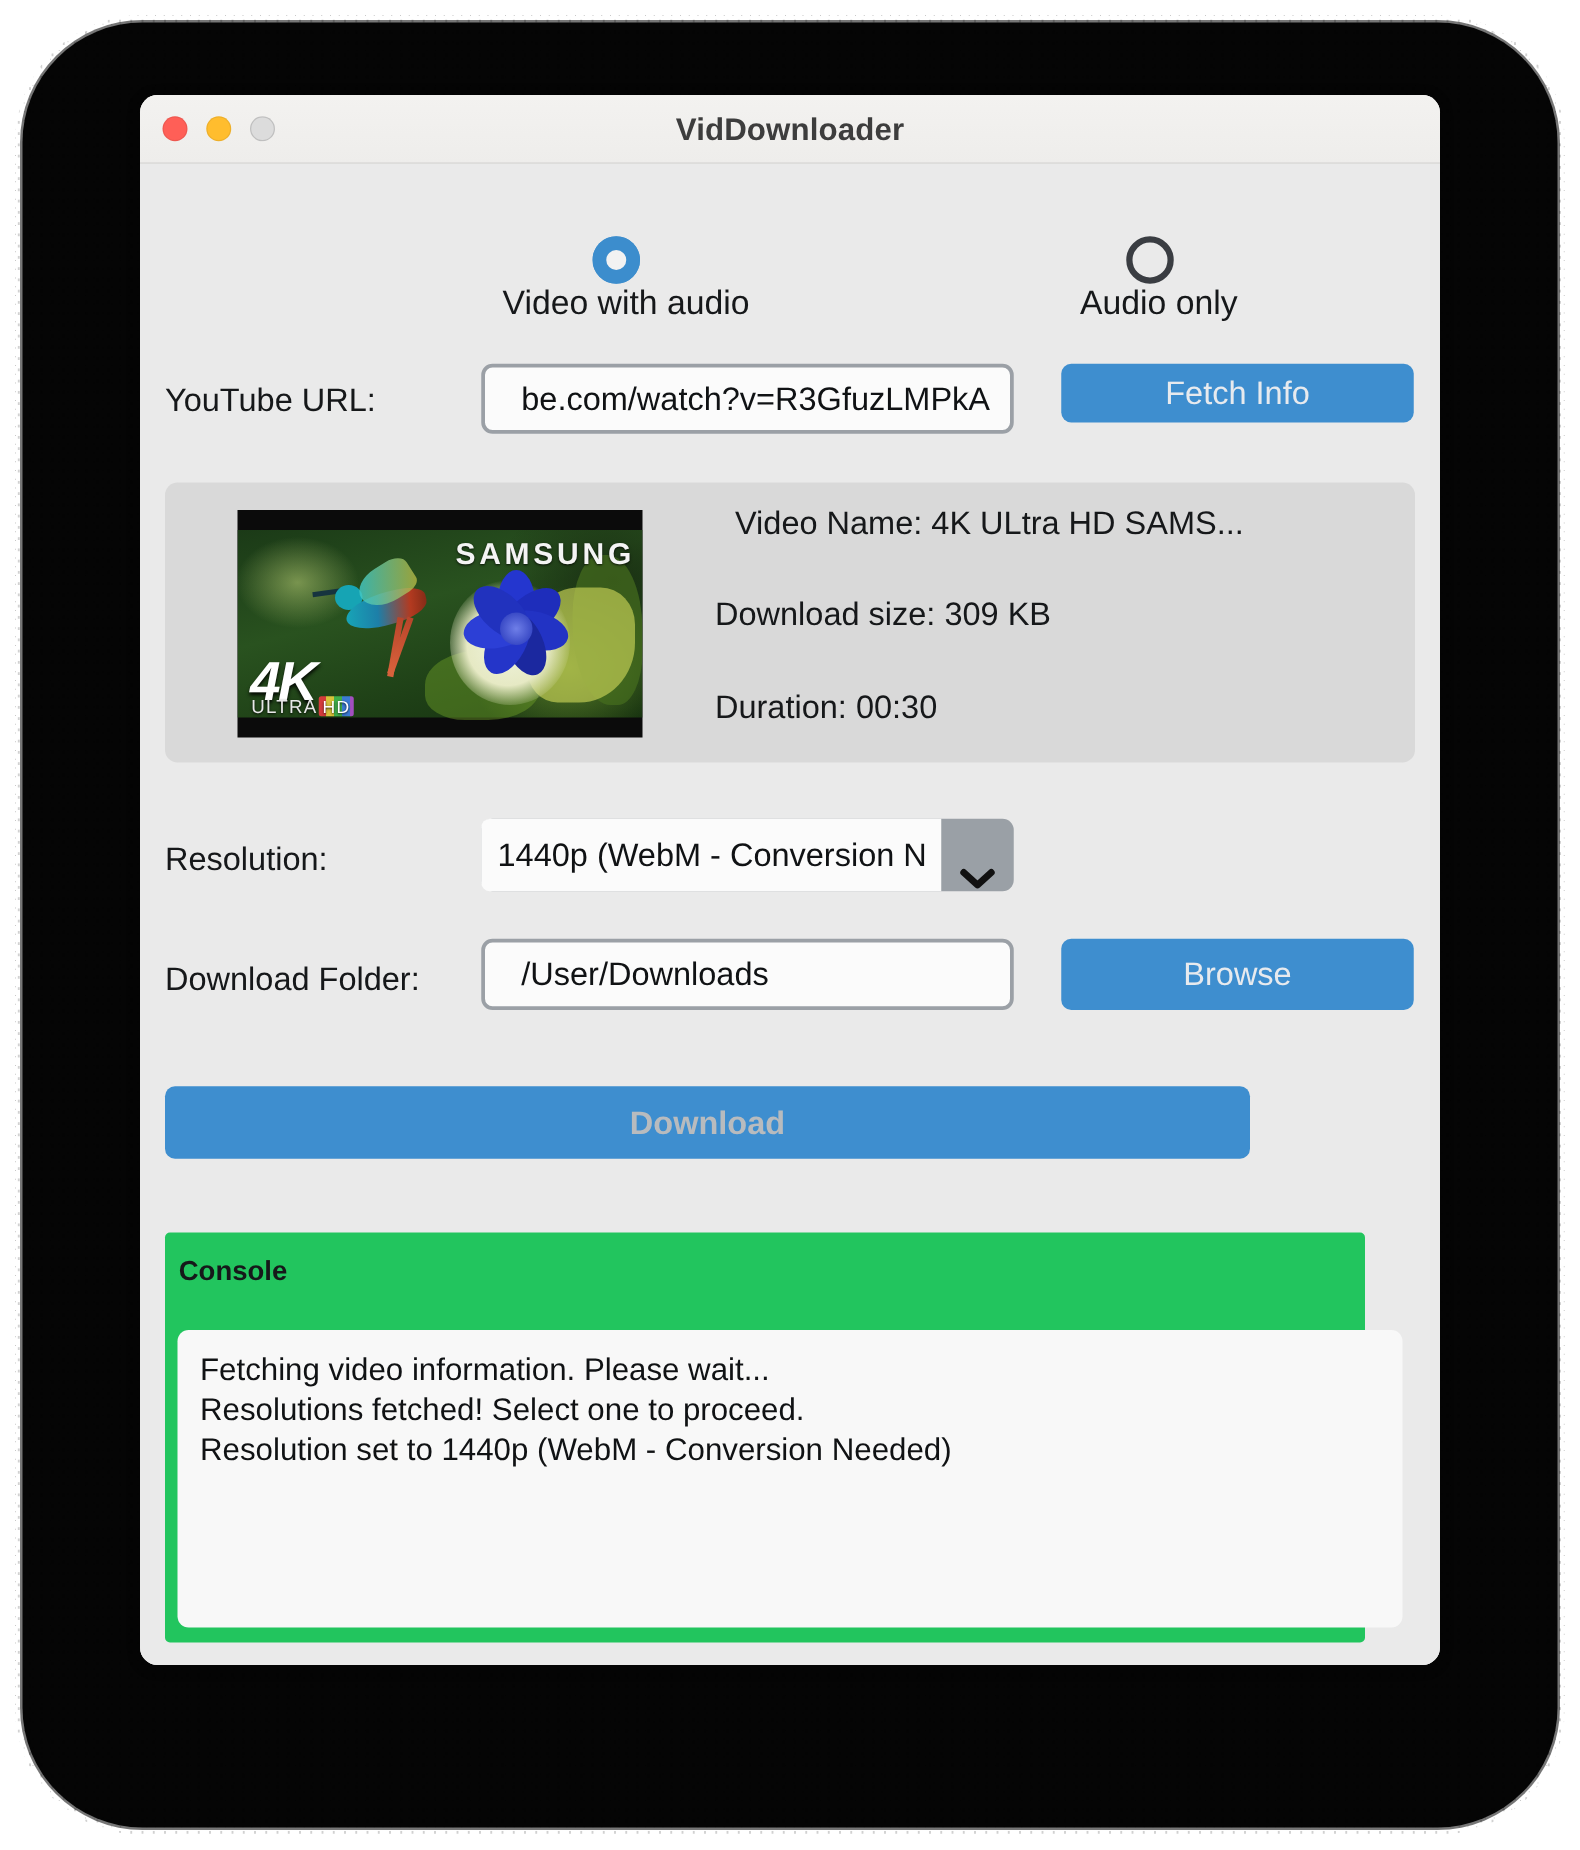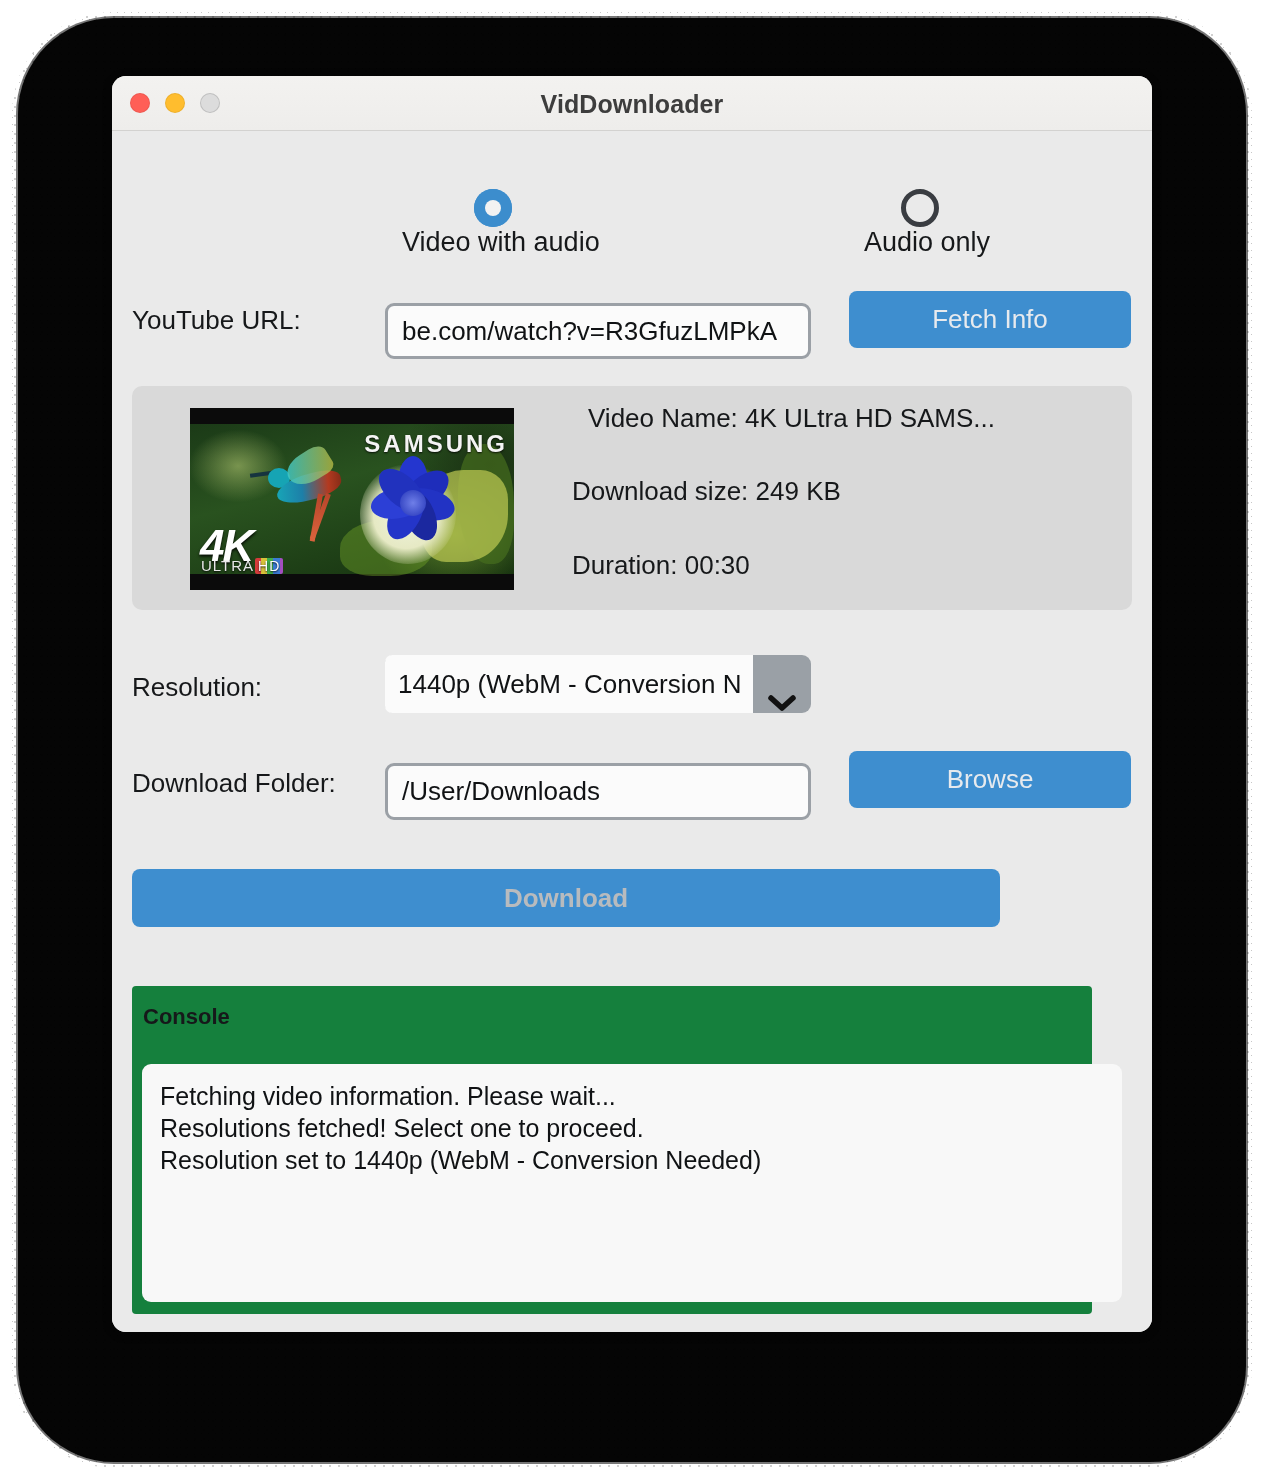--- a/index.html
+++ b/index.html
@@ -131,42 +131,41 @@
   .text-input {
     position: absolute;
     box-sizing: border-box;
     background: #fbfbfb;
     border: 3px solid #9ba0a6;
     border-radius: 9px;
     font-size: 26px;
     color: #101214;
     display: flex;
     align-items: center;
-    padding-left: 14px;
-    overflow: hidden;
-    white-space: nowrap;
-    margin-top: 12px;
+    padding-left: 29px;
+    overflow: hidden;
+    white-space: nowrap;
   }
   .blue-btn {
     position: absolute;
     box-sizing: border-box;
     background: #3e8ecf;
     border-radius: 8px;
     color: #e7eaee;
     font-size: 26px;
     display: flex;
     align-items: center;
     justify-content: center;
     white-space: nowrap;
   }
 
   
   #url-label  { left: 20px;  top: 174px; }
   #url-input  { left: 273px; top: 160px; width: 426px; height: 56px; }
-  #fetch-btn  { left: 737px; top: 160px; width: 282px; height: 57px; }
+  #fetch-btn  { left: 737px; top: 160px; width: 282px; height: 47px; }
 
   
   #info-panel {
     position: absolute;
     left: 20px; top: 255px;
     width: 1000px; height: 224px;
     background: #d9d9d9;
     border-radius: 10px;
   }
   #thumb {
@@ -366,21 +365,21 @@
     font-size: 26px;
     color: #b8bbbe;
     font-weight: bold;
   }
 
   
   #console-panel {
     position: absolute;
     left: 20px; top: 855px;
     width: 960px; height: 328px;
-    background: #15803d;
+    background: #22c55e;
     border-radius: 4px;
   }
   #console-title {
     position: absolute;
     left: 11px; top: 18px;
     font-size: 22px;
     font-weight: bold;
     color: #16181a;
   }
   #console-output {
@@ -453,21 +452,21 @@
             <div id="flower-core"></div>
           </div>
         </div>
         <div id="samsung">SAMSUNG</div>
         <div id="fourk">4K</div>
         <div id="ultrahd">
           <span>ULTRA</span><span id="hd-badge">HD</span>
         </div>
       </div>
       <div class="info-line" id="info-name">Video Name: 4K ULtra HD  SAMS...</div>
-      <div class="info-line" id="info-size">Download size: 249 KB</div>
+      <div class="info-line" id="info-size">Download size: 309 KB</div>
       <div class="info-line" id="info-dur">Duration: 00:30</div>
     </div>
 
     <div class="field-label" id="res-label">Resolution:</div>
     <div id="res-select">
       <div id="res-value">1440p (WebM - Conversion N</div>
       <div id="res-arrow">
         <svg width="30" height="20" viewBox="0 0 30 20" aria-hidden="true">
           <path d="M4 5 L15 15 L26 5" fill="none" stroke="#111111" stroke-width="5.5" stroke-linecap="round" stroke-linejoin="round"></path>
         </svg>

